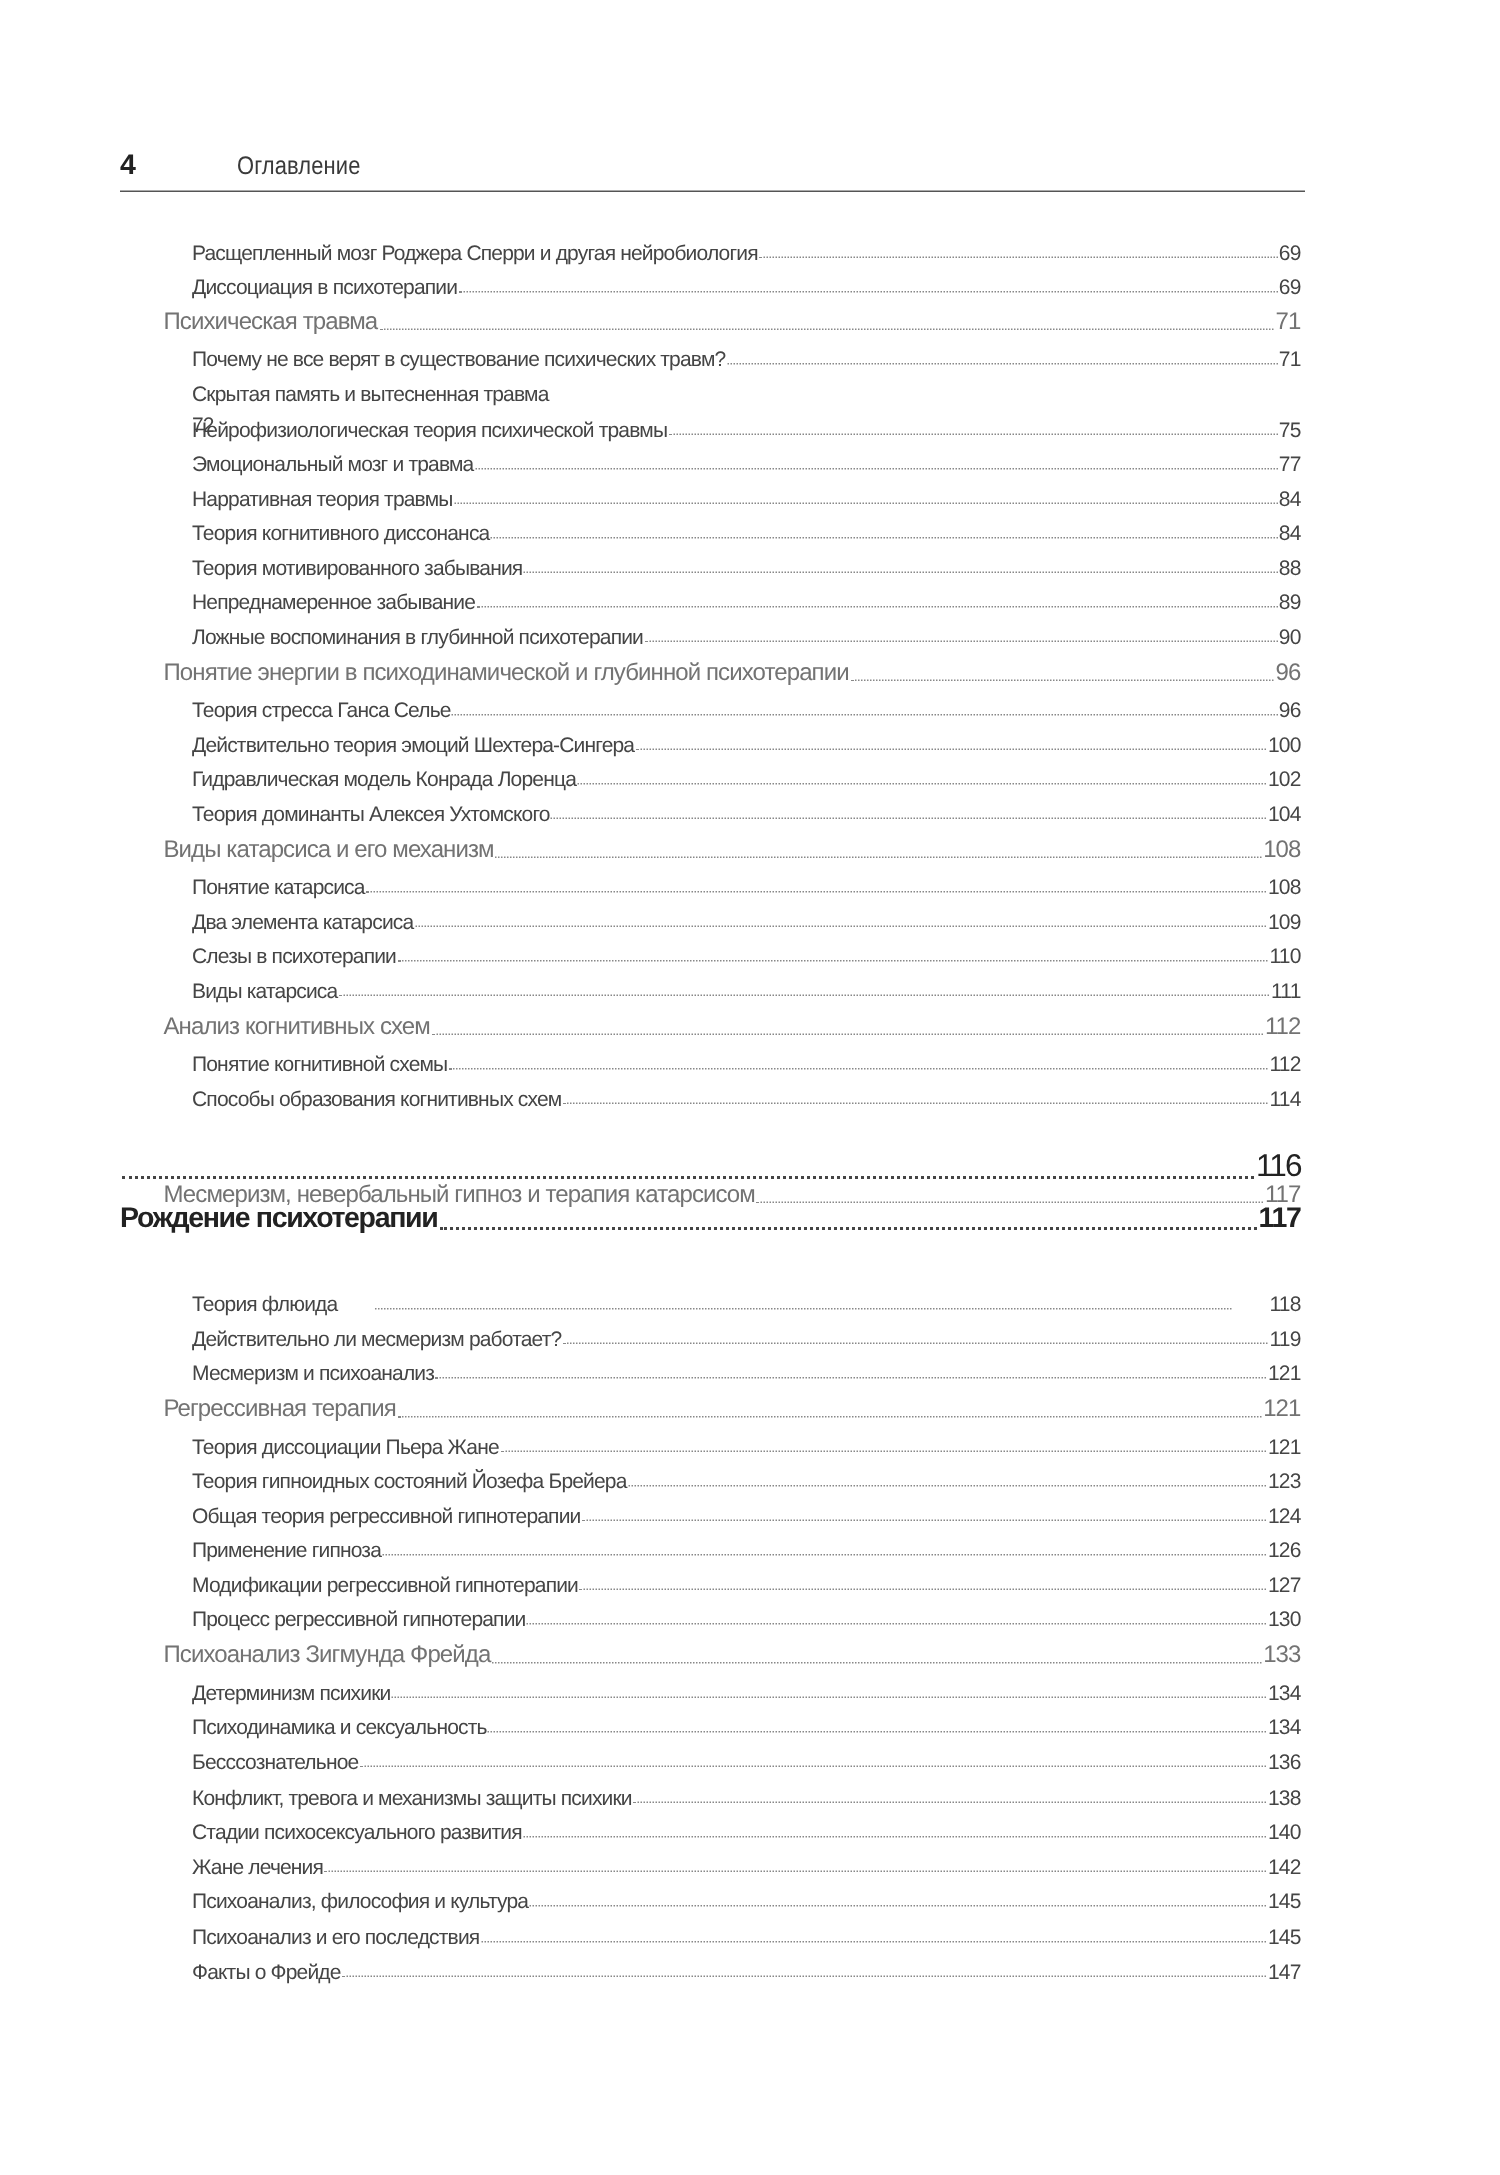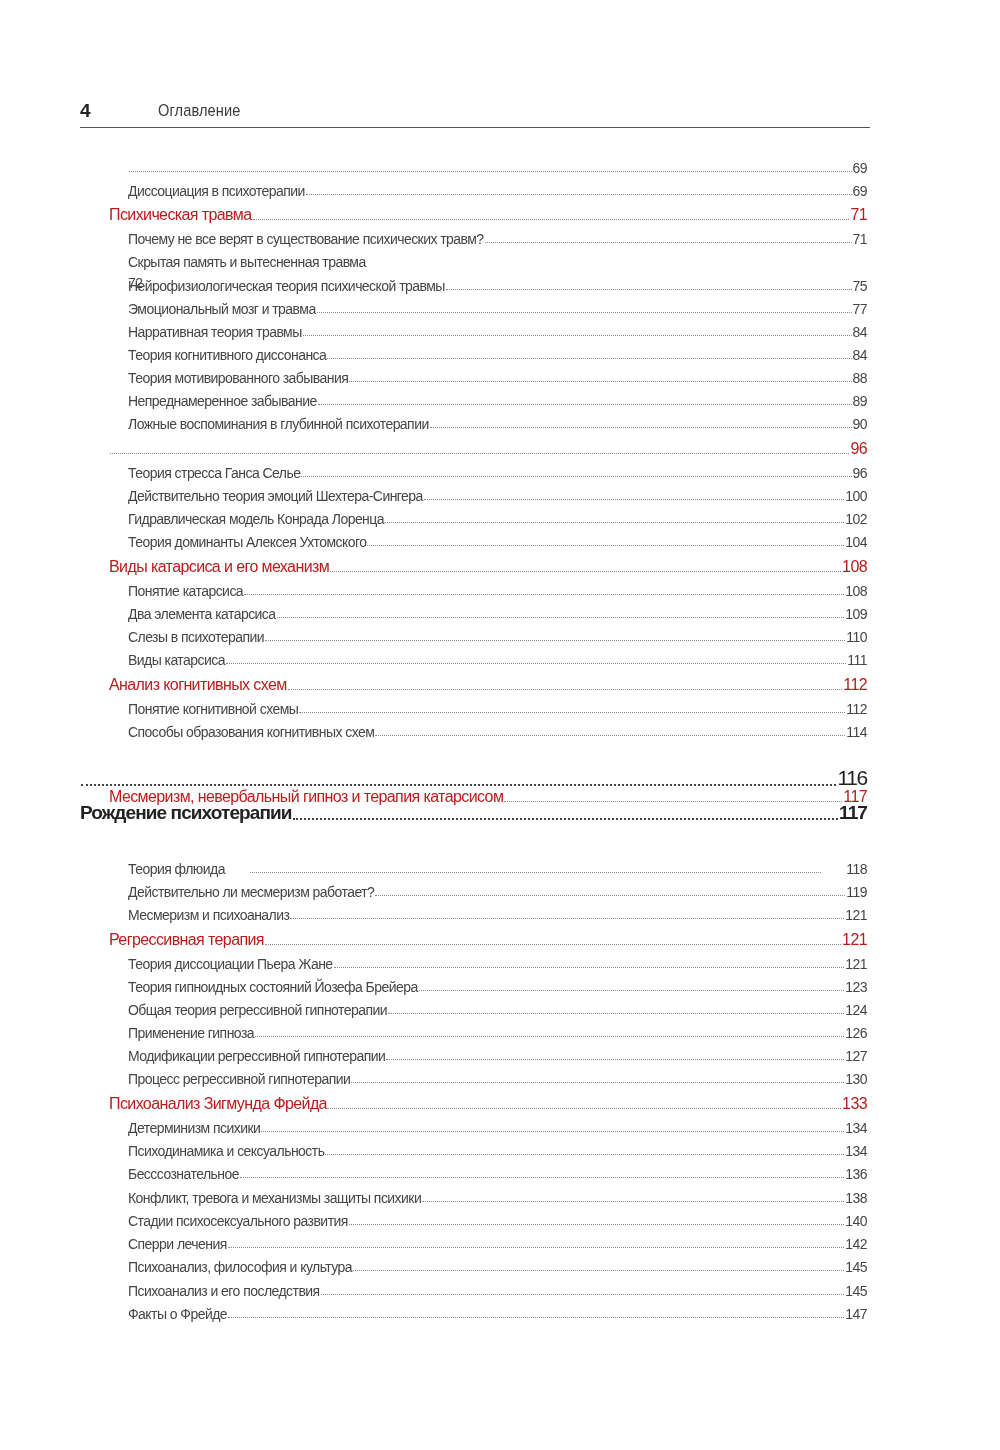--- a/index.html
+++ b/index.html
@@ -12,36 +12,37 @@
   .header-rule { position: absolute; left: 80px; top: 127px; width: 790px; height: 0;
                  border-top: 1.5px solid #555; }
   .toc { position: absolute; left: 0; top: 0; width: 1000px; }
   .entry { position: absolute; display: flex; align-items: baseline; right: 133px; white-space: nowrap; }
   .entry .t { flex: 0 0 auto; transform-origin: left; }
   .entry .dots { flex: 1 1 auto; overflow: hidden; margin: 0 1px; color: #777;
                  border-bottom: 1.5px dotted #888; height: 0; align-self: flex-end; margin-bottom: 4px; }
   .entry .p { flex: 0 0 auto; }
   .lvl3 { left: 128px; font-size: 14px; color: #454545; letter-spacing: -0.55px; }
   .lvl3 .t { letter-spacing: -0.55px; }
-  .lvl2 { left: 109px; font-size: 16px; color: #b91c1c; letter-spacing: -0.6px; }
+  .lvl2 { left: 109px; font-size: 16px; color: #737373; letter-spacing: -0.6px; }
   .lvl1 { left: 80px; font-size: 19px; color: #222; font-weight: bold; letter-spacing: -0.9px; }
   .lvl0 { left: 80px; font-size: 21px; color: #222; letter-spacing: -1.3px; }
   .lvl0 .dots, .lvl1 .dots { border-bottom-color: #444; border-bottom-width: 2px; }
 </style>
 </head>
 <body>
 
 <div class="page-header">
   <span class="page-num">4</span>
   <span class="running-title">Оглавление</span>
 </div>
 <div class="header-rule"></div>
 
 <div class="toc" id="toc">
     <div class="entry lvl3" style="top: 160px;">
+      <span class="t">Расщепленный мозг Роджера Сперри и другая нейробиология</span>
       <span class="dots"></span>
       <span class="p">69</span>
     </div>
     <div class="entry lvl3" style="top: 183px;">
       <span class="t">Диссоциация в психотерапии</span>
       <span class="dots"></span>
       <span class="p">69</span>
     </div>
     <div class="entry lvl2" style="top: 206px;">
       <span class="t">Психическая травма</span>
@@ -87,20 +88,21 @@
       <span class="t">Непреднамеренное забывание</span>
       <span class="dots"></span>
       <span class="p">89</span>
     </div>
     <div class="entry lvl3" style="top: 416px;">
       <span class="t">Ложные воспоминания в глубинной психотерапии</span>
       <span class="dots"></span>
       <span class="p">90</span>
     </div>
     <div class="entry lvl2" style="top: 440px;">
+      <span class="t">Понятие энергии в психодинамической и глубинной психотерапии</span>
       <span class="dots"></span>
       <span class="p">96</span>
     </div>
     <div class="entry lvl3" style="top: 465px;">
       <span class="t">Теория стресса Ганса Селье</span>
       <span class="dots"></span>
       <span class="p">96</span>
     </div>
     <div class="entry lvl3" style="top: 488px;">
       <span class="t">Действительно теория эмоций Шехтера-Сингера</span>
@@ -245,21 +247,21 @@
       <span class="t">Конфликт, тревога и механизмы защиты психики</span>
       <span class="dots"></span>
       <span class="p">138</span>
     </div>
     <div class="entry lvl3" style="top: 1213px;">
       <span class="t">Стадии психосексуального развития</span>
       <span class="dots"></span>
       <span class="p">140</span>
     </div>
     <div class="entry lvl3" style="top: 1236px;">
-      <span class="t">Сперри лечения</span>
+      <span class="t">Жане лечения</span>
       <span class="dots"></span>
       <span class="p">142</span>
     </div>
     <div class="entry lvl3" style="top: 1259px;">
       <span class="t">Психоанализ, философия и культура</span>
       <span class="dots"></span>
       <span class="p">145</span>
     </div>
     <div class="entry lvl3" style="top: 1283px;">
       <span class="t">Психоанализ и его последствия</span>

